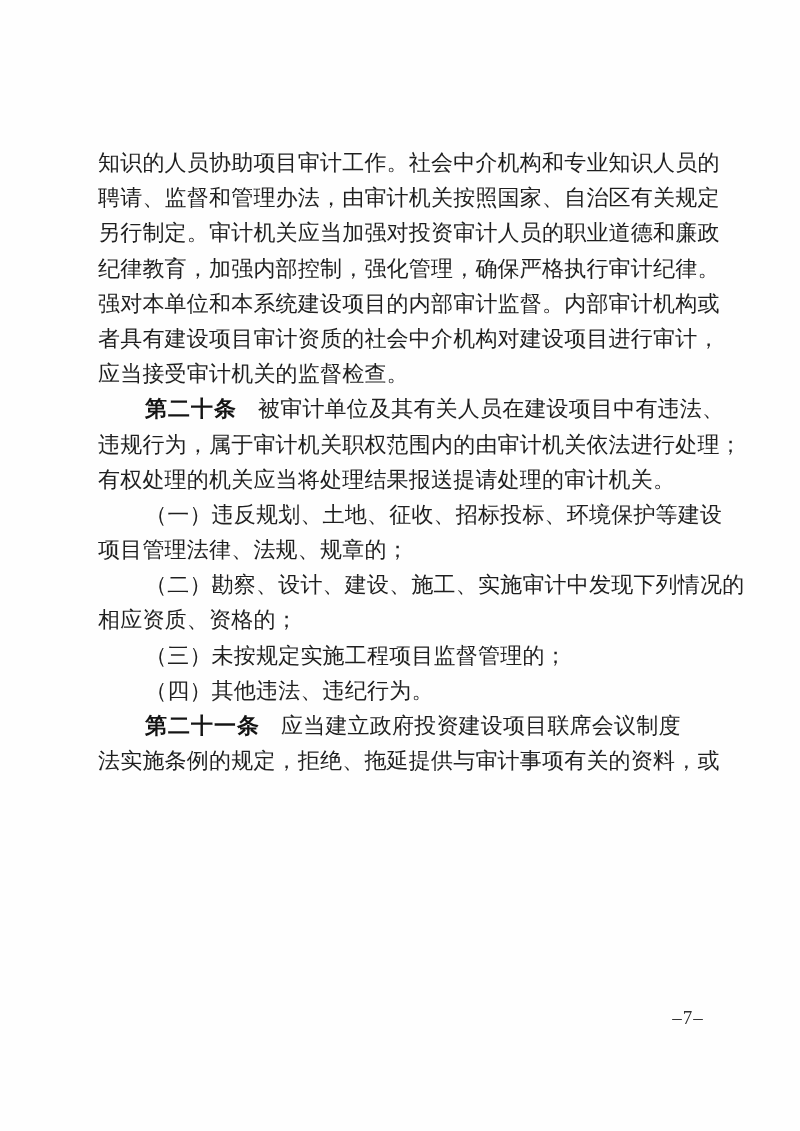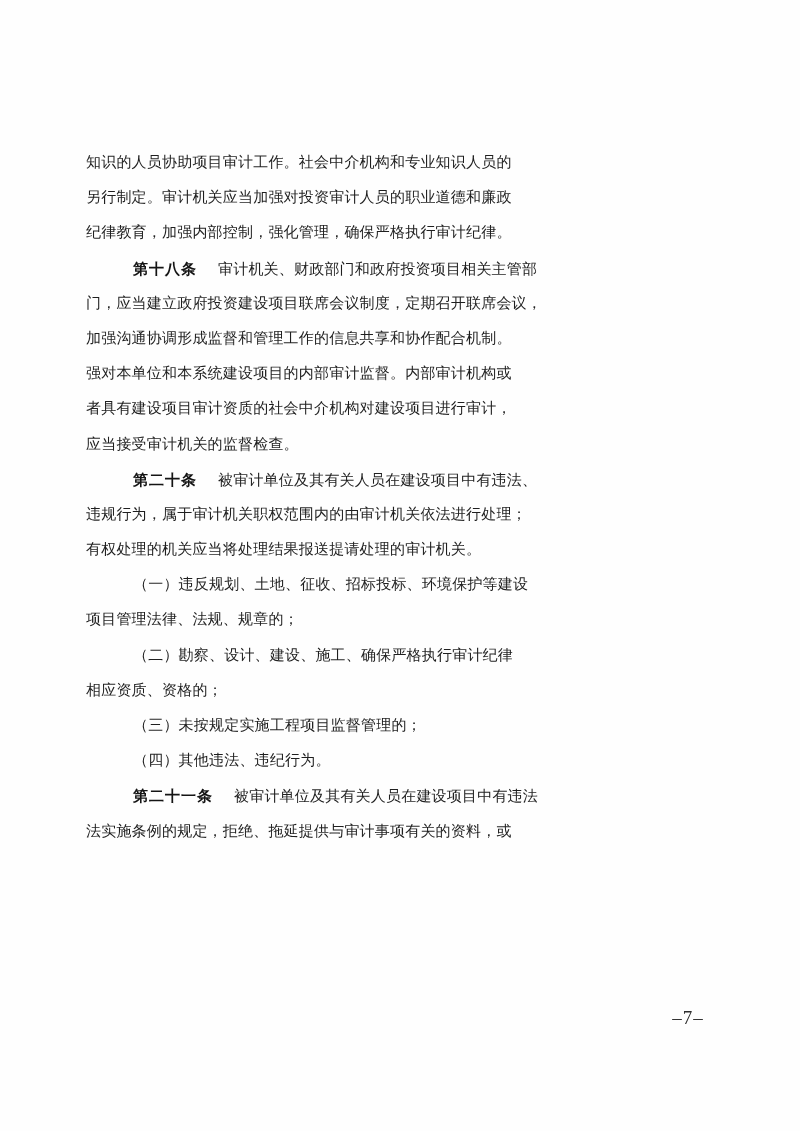--- a/index.html
+++ b/index.html
@@ -10,25 +10,25 @@
   .page {
     position: relative;
     width: 800px;
     height: 1131px;
     background: #fefefe;
     overflow: hidden;
     font-family: "Liberation Serif", serif;
   }
   .doc-body {
     position: absolute;
-    left: 86px;
+    left: 98px;
     top: 145px;
     width: 616px;
     color: #1f1f1f;
-    font-size: 15px;
+    font-size: 22px;
     line-height: 35.2px;
     letter-spacing: 0.2px;
   }
   .para {
     margin: 0;
     padding: 0;
   }
   .line {
     height: 35.2px;
     white-space: nowrap;
@@ -55,51 +55,47 @@
     letter-spacing: 1px;
   }
 </style>
 </head>
 <body>
 
 <div class="page">
   <div class="doc-body">
       <div class="para">
         <div class="line"><span>知识的人员协助项目审计工作。社会中介机构和专业知识人员的</span></div>
+        <div class="line"><span>聘请、监督和管理办法，由审计机关按照国家、自治区有关规定</span></div>
         <div class="line"><span>另行制定。审计机关应当加强对投资审计人员的职业道德和廉政</span></div>
         <div class="line"><span>纪律教育，加强内部控制，强化管理，确保严格执行审计纪律。</span></div>
-      </div>
-      <div class="para">
-        <div class="line indent-first"><span class="article-label">第十八条</span><span>审计机关、财政部门和政府投资项目相关主管部</span></div>
-        <div class="line"><span>门，应当建立政府投资建设项目联席会议制度，定期召开联席会议，</span></div>
-        <div class="line"><span>加强沟通协调形成监督和管理工作的信息共享和协作配合机制。</span></div>
       </div>
       <div class="para">
         <div class="line"><span>强对本单位和本系统建设项目的内部审计监督。内部审计机构或</span></div>
         <div class="line"><span>者具有建设项目审计资质的社会中介机构对建设项目进行审计，</span></div>
         <div class="line"><span>应当接受审计机关的监督检查。</span></div>
       </div>
       <div class="para">
         <div class="line indent-first"><span class="article-label">第二十条</span><span>被审计单位及其有关人员在建设项目中有违法、</span></div>
         <div class="line"><span>违规行为，属于审计机关职权范围内的由审计机关依法进行处理；</span></div>
         <div class="line"><span>有权处理的机关应当将处理结果报送提请处理的审计机关。</span></div>
       </div>
       <div class="para">
         <div class="line indent-first"><span>（一）违反规划、土地、征收、招标投标、环境保护等建设</span></div>
         <div class="line"><span>项目管理法律、法规、规章的；</span></div>
       </div>
       <div class="para">
-        <div class="line indent-first"><span>（二）勘察、设计、建设、施工、确保严格执行审计纪律</span></div>
+        <div class="line indent-first"><span>（二）勘察、设计、建设、施工、实施审计中发现下列情况的</span></div>
         <div class="line"><span>相应资质、资格的；</span></div>
       </div>
       <div class="para">
         <div class="line indent-first"><span>（三）未按规定实施工程项目监督管理的；</span></div>
       </div>
       <div class="para">
         <div class="line indent-first"><span>（四）其他违法、违纪行为。</span></div>
       </div>
       <div class="para">
-        <div class="line indent-first"><span class="article-label">第二十一条</span><span>被审计单位及其有关人员在建设项目中有违法</span></div>
+        <div class="line indent-first"><span class="article-label">第二十一条</span><span>应当建立政府投资建设项目联席会议制度</span></div>
         <div class="line"><span>法实施条例的规定，拒绝、拖延提供与审计事项有关的资料，或</span></div>
       </div>
     </div>
   <div class="page-number">–7–</div>
 </div>
 
 </body></html>

